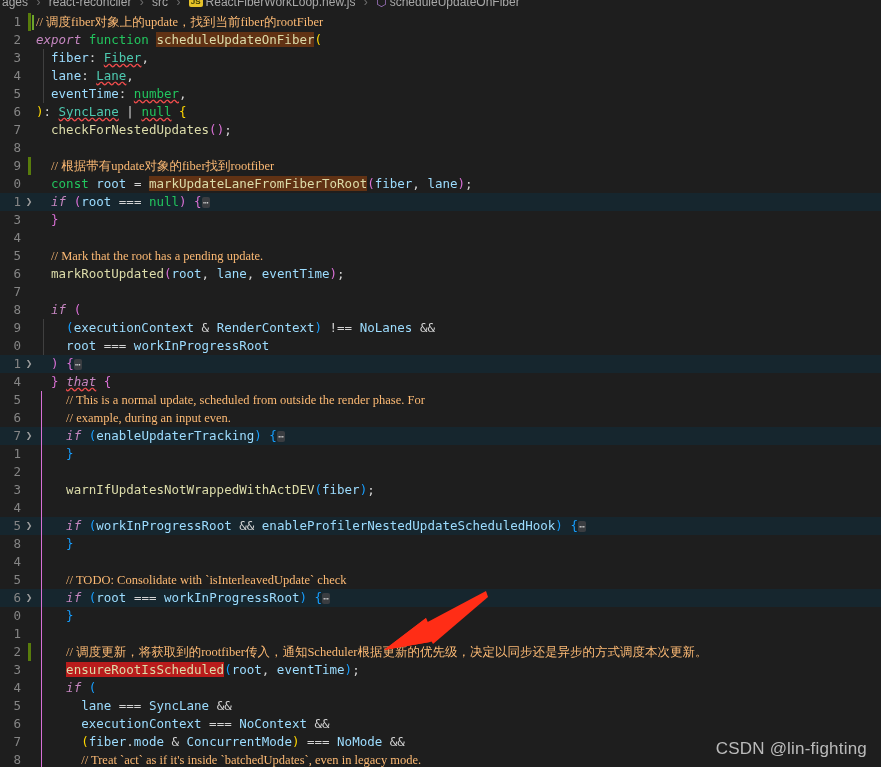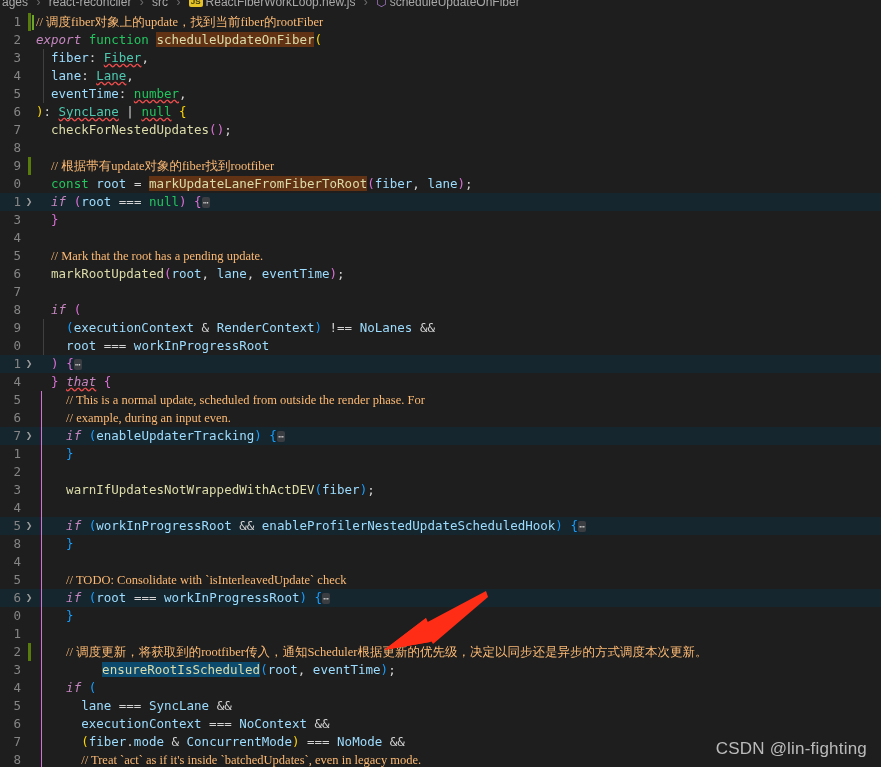--- a/index.html
+++ b/index.html
@@ -107,21 +107,21 @@
   .fn    { color: #dcdcaa; }
   .var   { color: #9cdcfe; }
   .typ   { color: #4ec9b0; }
   .pun   { color: #d4d4d4; }
   .op    { color: #d4d4d4; }
   .brk1  { color: #ffd700; }
   .brk2  { color: #da70d6; }
   .brk3  { color: #179fff; }
   .fold-ell { color: #cccccc; background: #3a3d41; padding: 0 1px; border-radius: 2px; font-size: 10px;}
   .selhl { background: #613214; }      
-  .wordhl{ background: #0c4a6e; margin-left: 36px; }      
+  .wordhl{ background: #b91c1c; }      
   .squig {
     text-decoration: underline wavy #f14c4c;
     text-decoration-skip-ink: none;
   }
 
   
   #arrow {
     position: absolute;
     left: 370px; top: 580px;
     width: 140px; height: 80px;

